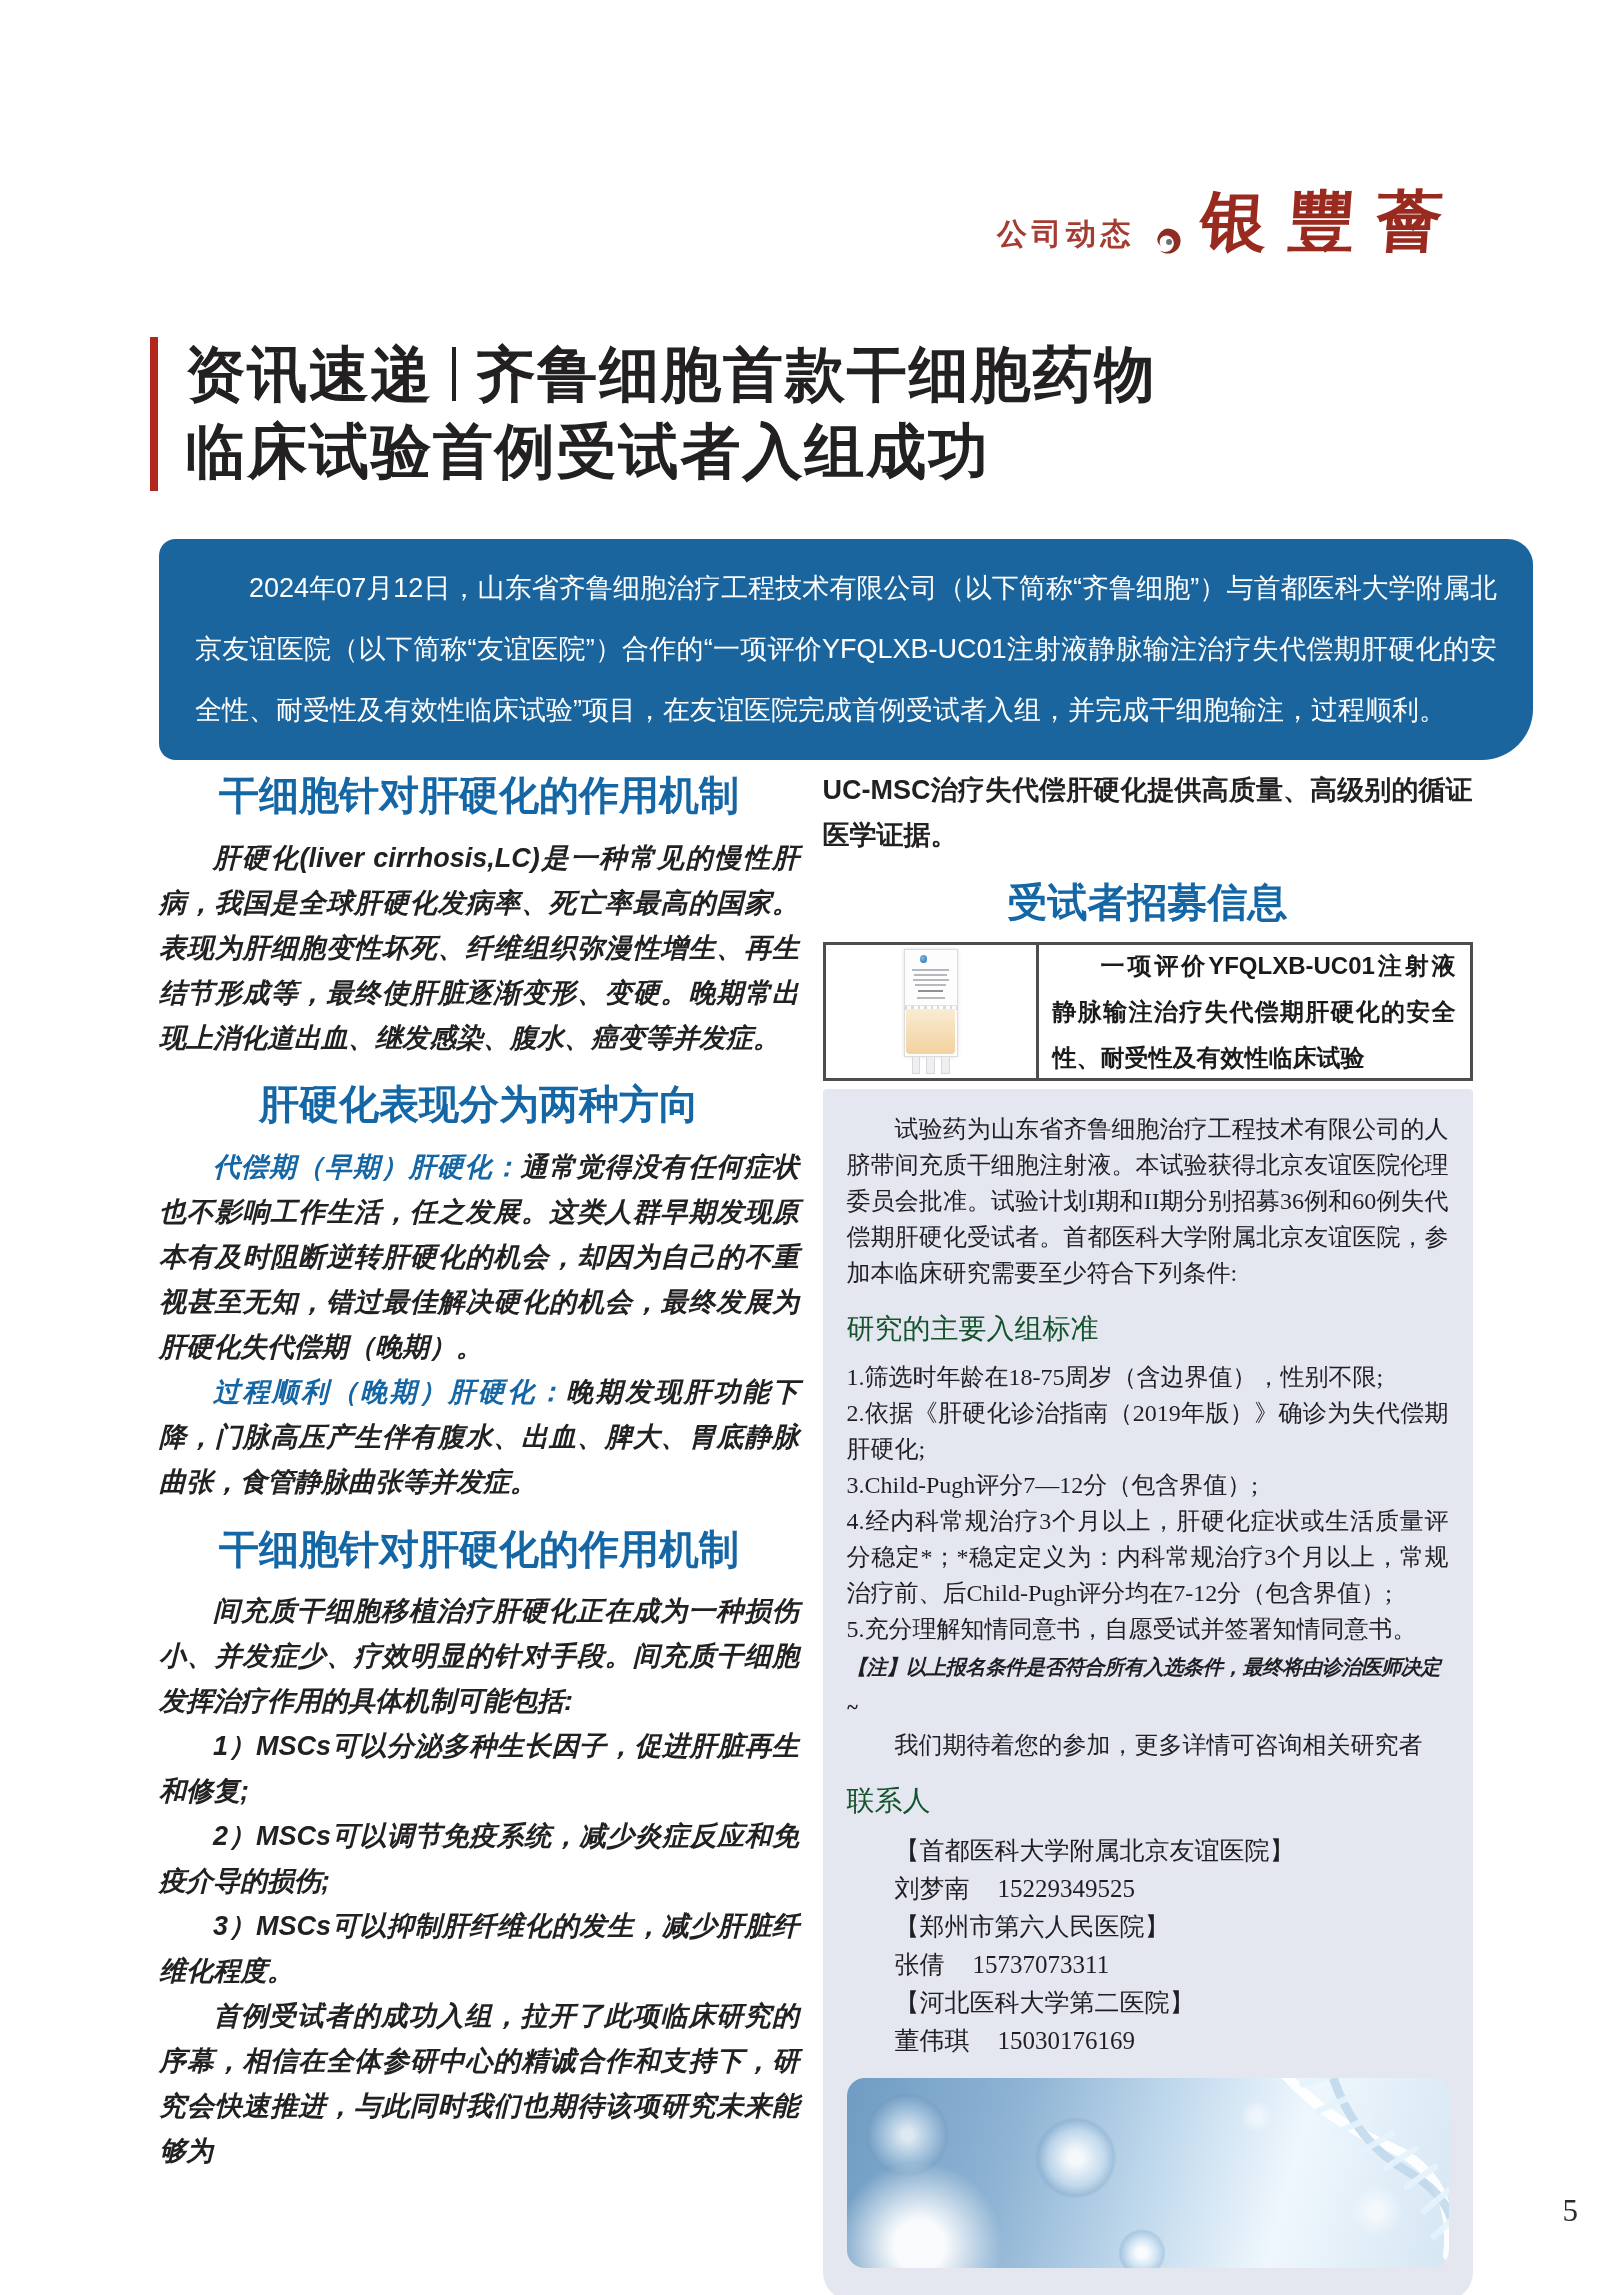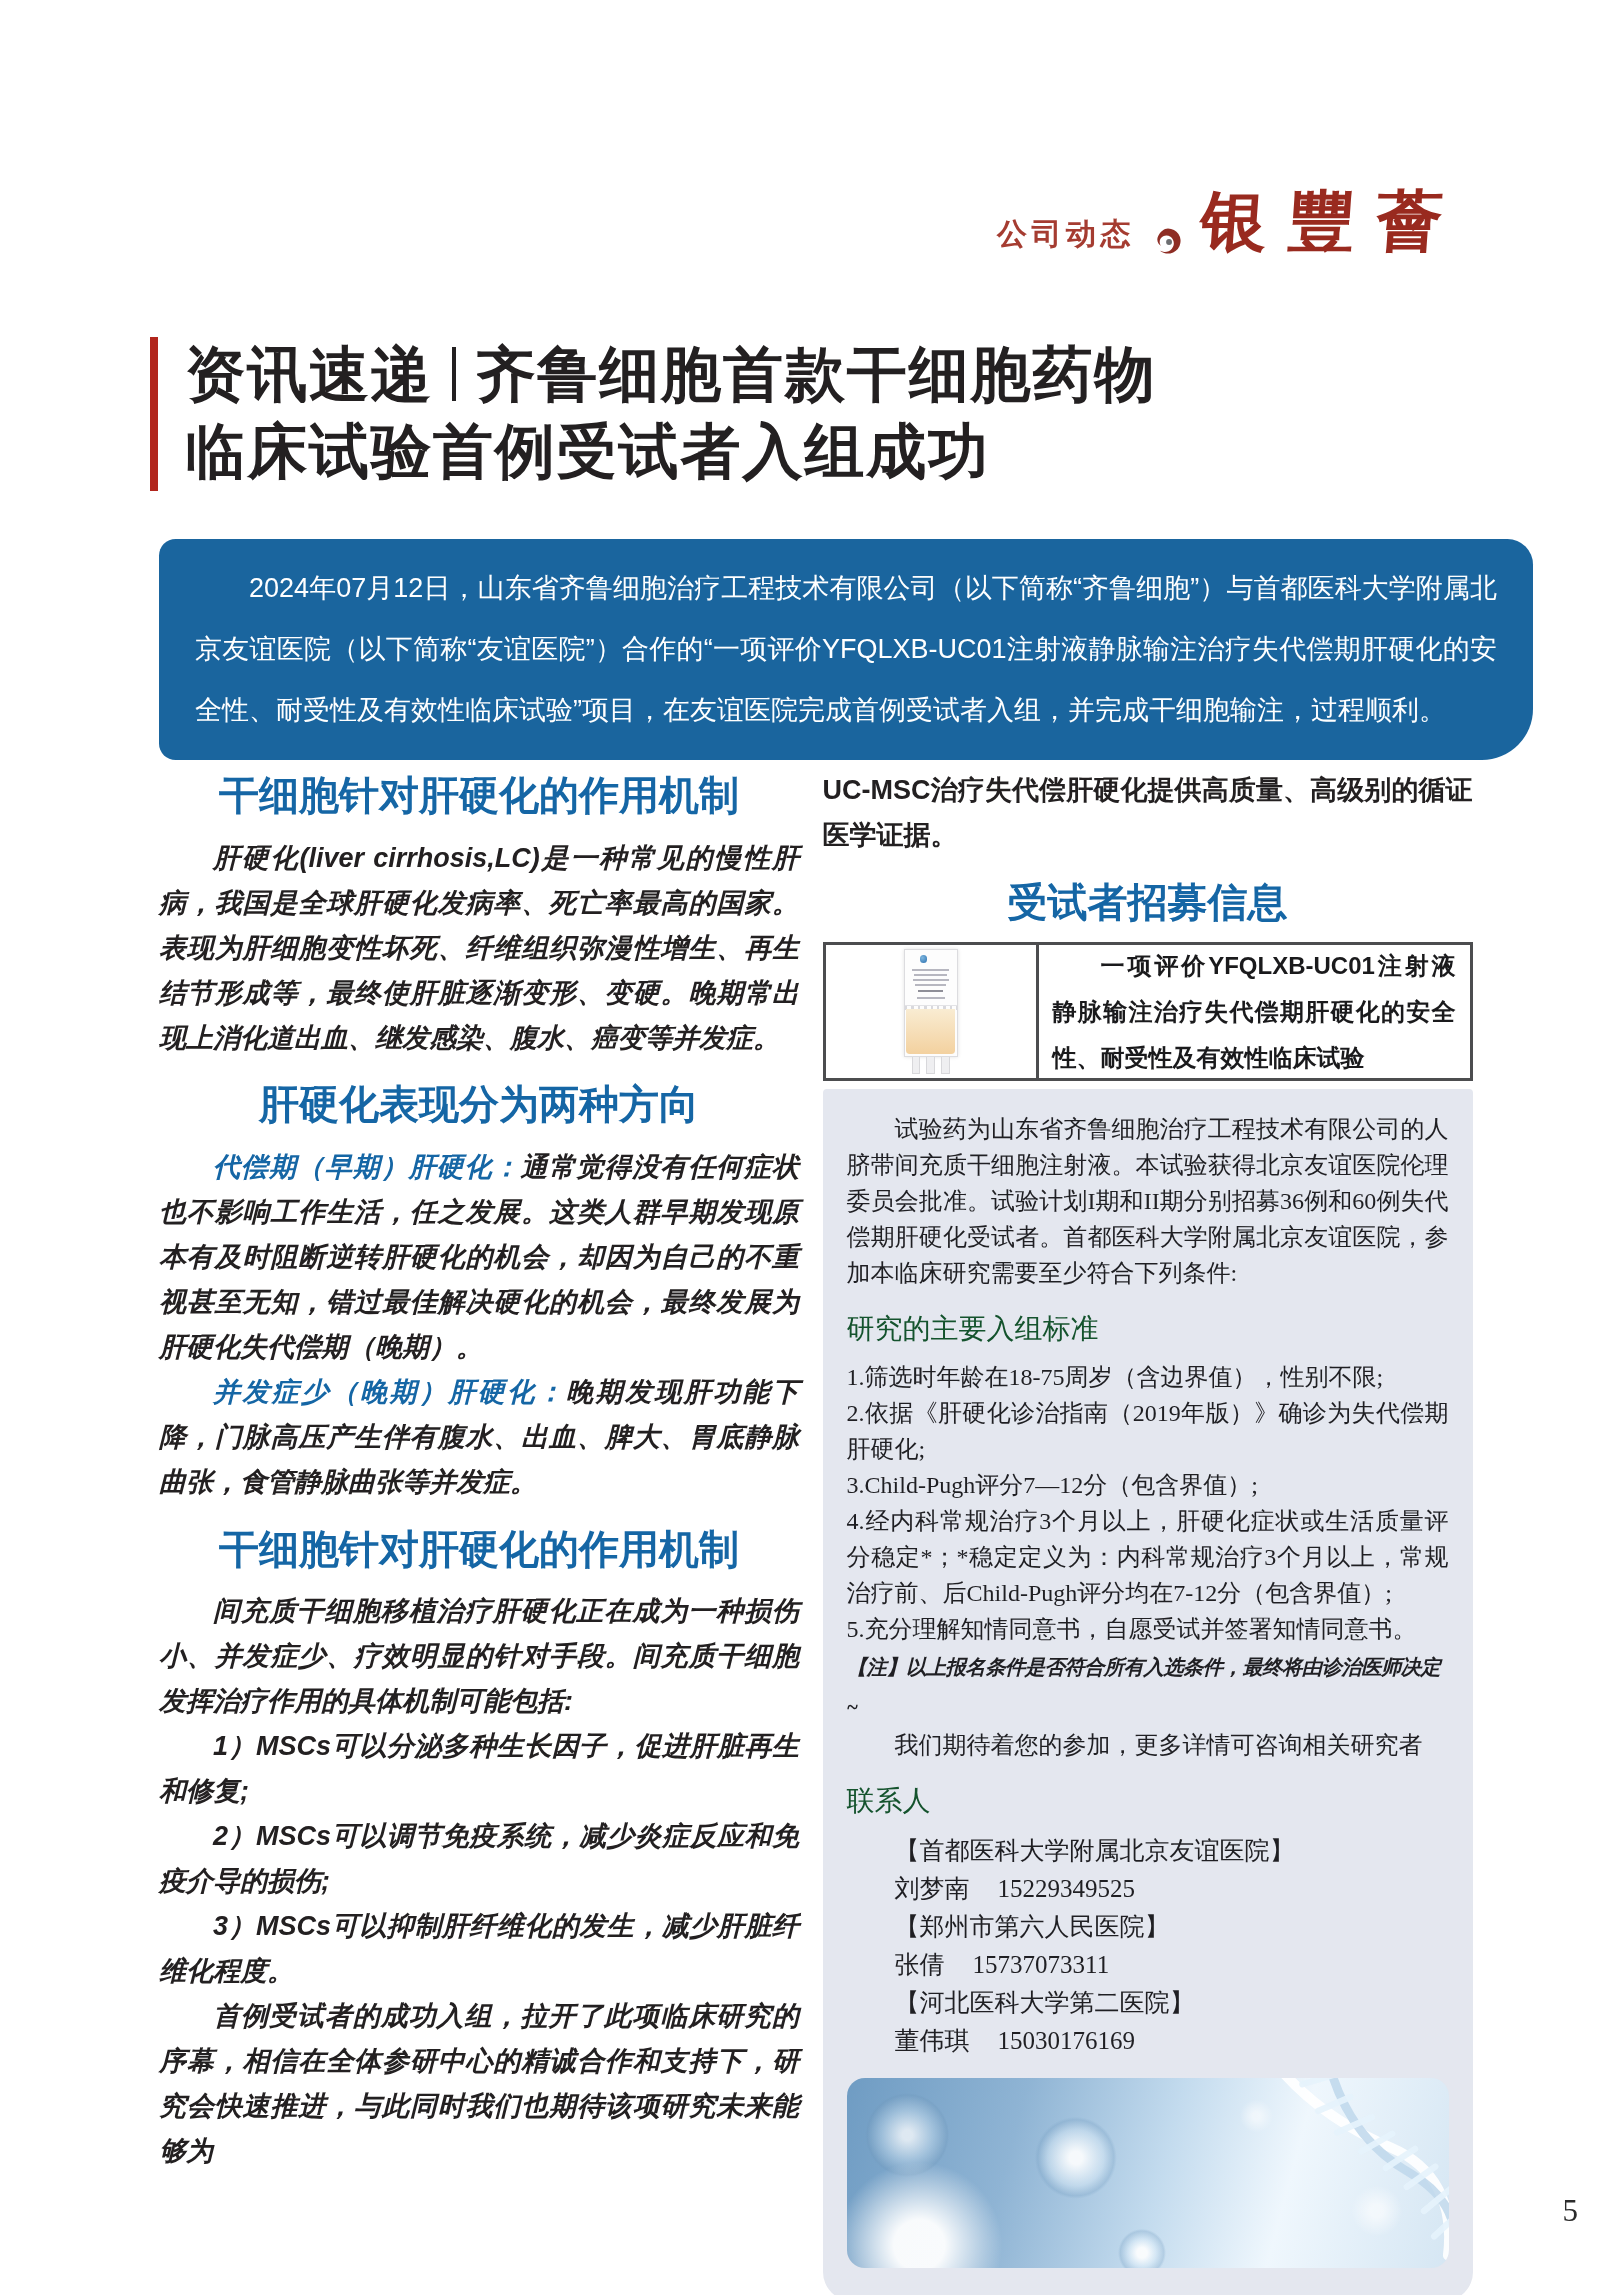--- a/index.html
+++ b/index.html
@@ -122,21 +122,21 @@
   </div>
 
   <div class="columns">
 
     <div class="col-left">
       <div class="sec-h first">干细胞针对肝硬化的作用机制</div>
       <p>肝硬化(liver cirrhosis,LC)是一种常见的慢性肝病，我国是全球肝硬化发病率、死亡率最高的国家。表现为肝细胞变性坏死、纤维组织弥漫性增生、再生结节形成等，最终使肝脏逐渐变形、变硬。晚期常出现上消化道出血、继发感染、腹水、癌变等并发症。</p>
 
       <div class="sec-h">肝硬化表现分为两种方向</div>
       <p><span class="lead">代偿期（早期）肝硬化：</span><span>通常觉得没有任何症状也不影响工作生活，任之发展。这类人群早期发现原本有及时阻断逆转肝硬化的机会，却因为自己的不重视甚至无知，错过最佳解决硬化的机会，最终发展为肝硬化失代偿期（晚期）。</span></p>
-      <p><span class="lead">并发症少（晚期）肝硬化：</span><span>晚期发现肝功能下降，门脉高压产生伴有腹水、出血、脾大、胃底静脉曲张，食管静脉曲张等并发症。</span></p>
+      <p><span class="lead">过程顺利（晚期）肝硬化：</span><span>晚期发现肝功能下降，门脉高压产生伴有腹水、出血、脾大、胃底静脉曲张，食管静脉曲张等并发症。</span></p>
 
       <div class="sec-h">干细胞针对肝硬化的作用机制</div>
       <p>间充质干细胞移植治疗肝硬化正在成为一种损伤小、并发症少、疗效明显的针对手段。间充质干细胞发挥治疗作用的具体机制可能包括:</p>
       <p class="msc-item">1）MSCs可以分泌多种生长因子，促进肝脏再生和修复;</p>
       <p class="msc-item">2）MSCs可以调节免疫系统，减少炎症反应和免疫介导的损伤;</p>
       <p class="msc-item">3）MSCs可以抑制肝纤维化的发生，减少肝脏纤维化程度。</p>
       <p>首例受试者的成功入组，拉开了此项临床研究的序幕，相信在全体参研中心的精诚合作和支持下，研究会快速推进，与此同时我们也期待该项研究未来能够为</p>
     </div>
 
     <div class="col-right">

